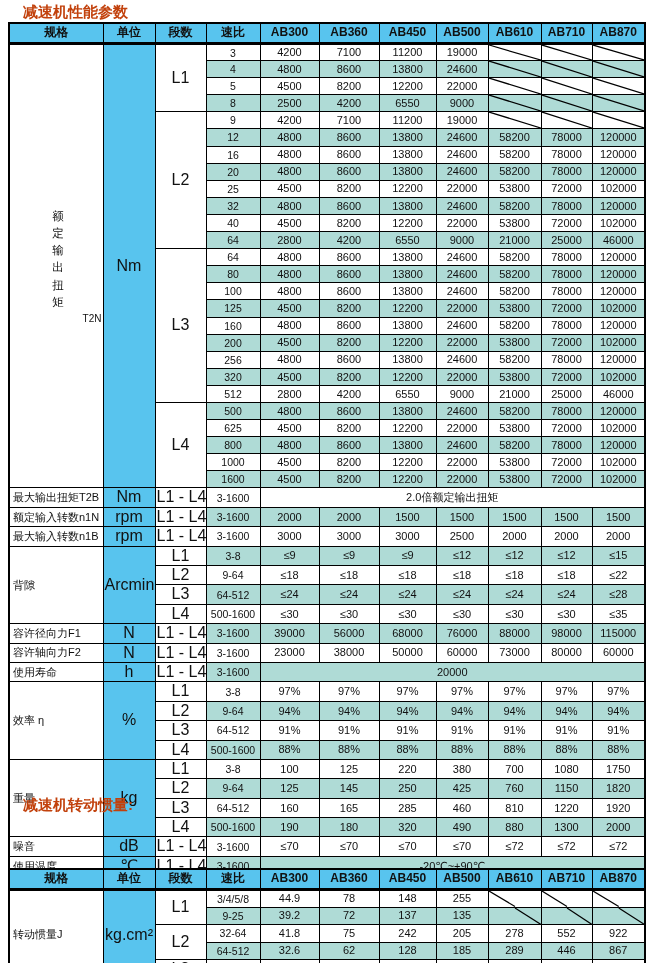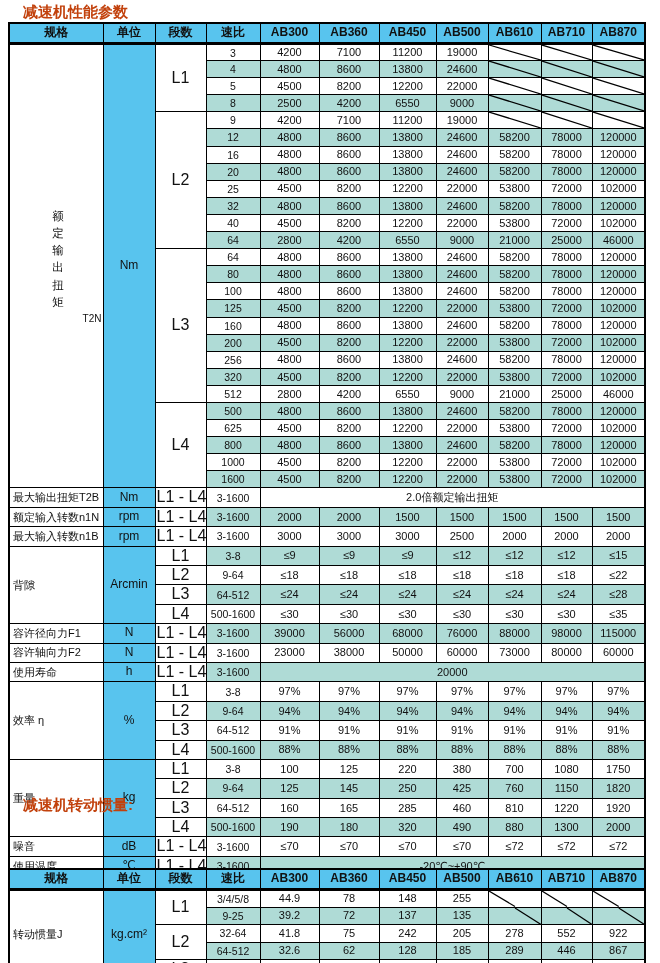--- a/index.html
+++ b/index.html
@@ -35,21 +35,21 @@
     font-weight:bold;font-size:12px;
     border-bottom:3px solid var(--line);
     height:18px;
   }
   #perf-table tbody tr{height:17.1px;}
   #inertia-table tbody tr{height:17.5px;}
   .bg-w{background:#fff;}
   .bg-g{background:var(--teal);}
   .bg-b{background:var(--blue);font-size:12px;}
   .c0{text-align:left;padding-left:3px;}
-  .c1{font-size:12px;}
+  .c1{font-size:16px;}
   .c2{font-size:16px;}
   .c3{font-size:10.5px;}
   .dsvg{position:absolute;left:0;top:0;width:100%;height:100%;display:block;}
   .dsvg line{stroke:var(--line);stroke-width:1.2;vector-effect:non-scaling-stroke;}
   .vstack{text-align:right;}
   .vchars{
     width:13px;margin:0 auto;
     word-break:break-all;white-space:normal;
     font-size:11.5px;line-height:1.5;
   }

